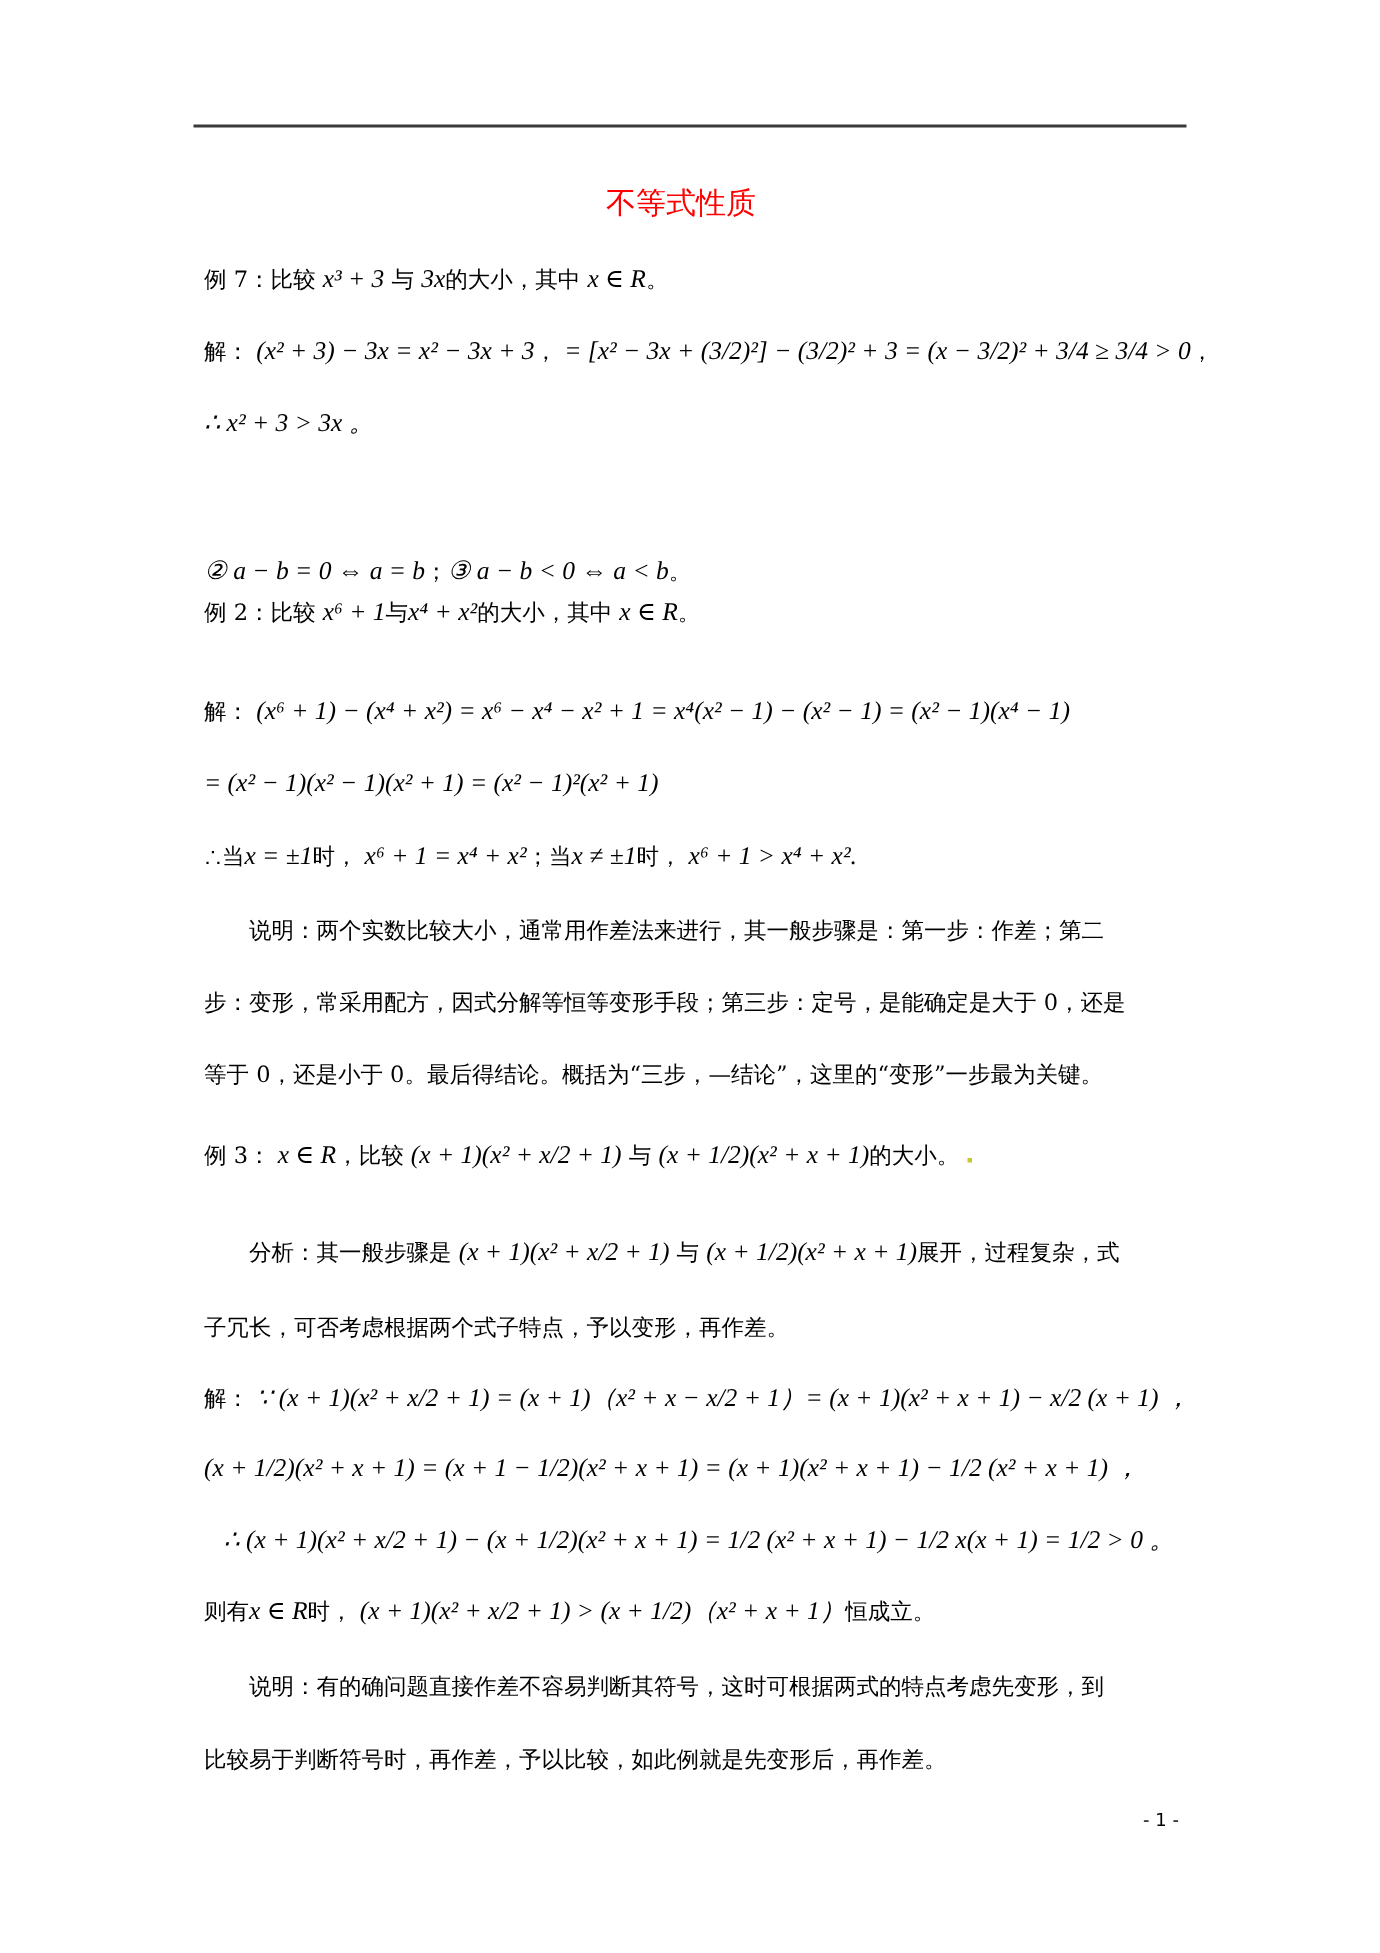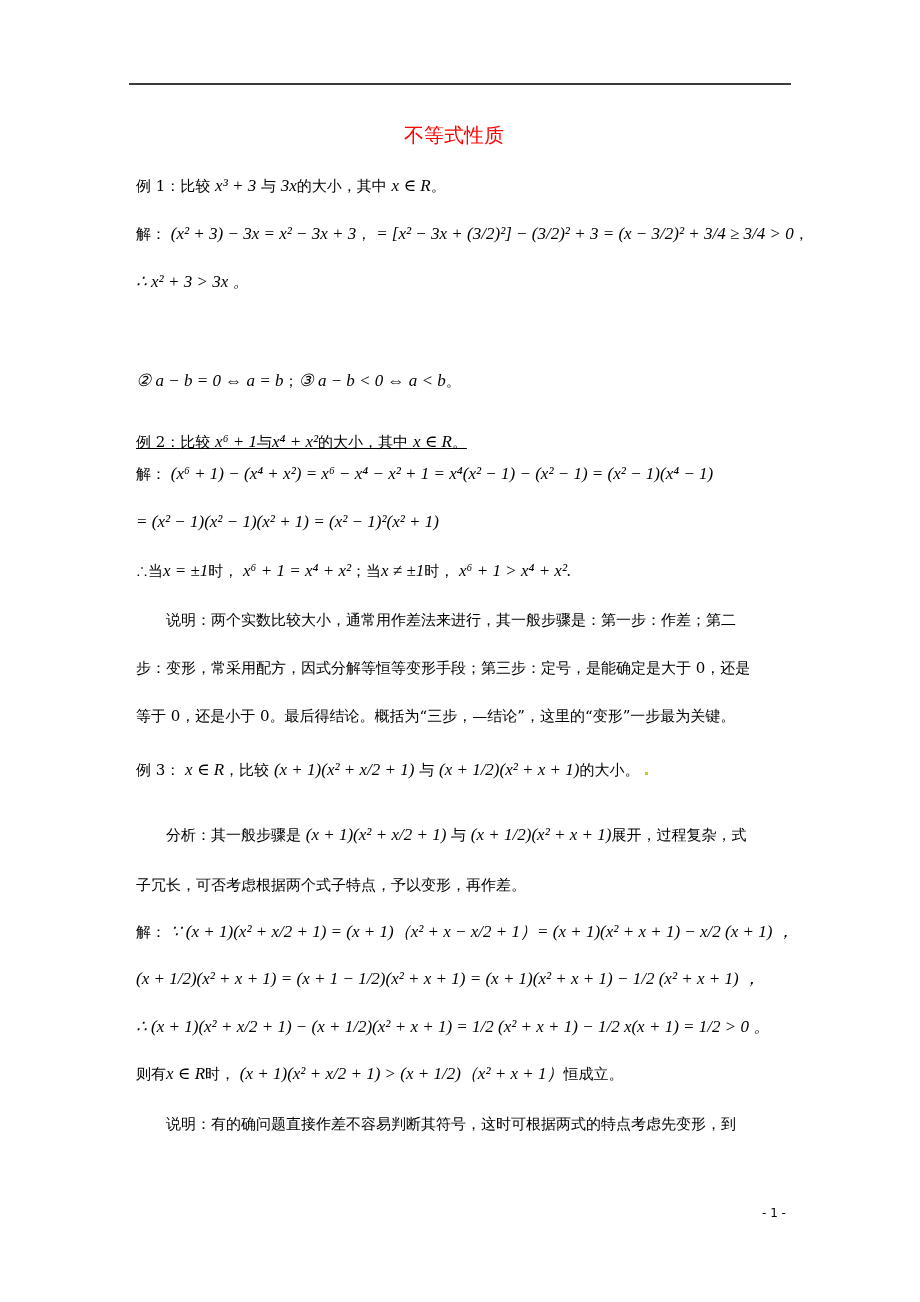--- a/index.html
+++ b/index.html
@@ -20,42 +20,42 @@
 </head>
 <body>
 
 <div class="page">
 
   <div class="header-rule"></div>
 
   <div class="title">不等式性质</div>
 
   <div class="line" style="top:176px;">
-    <span>例 1：</span><span>比较</span>
+    <span>例 7：</span><span>比较</span>
     <span class="m i">x³ + 3</span>
     <span>与</span>
     <span class="m i">3x</span><span>的大小，其中</span>
     <span class="m i">x ∈ R</span><span>。</span>
   </div>
 
   <div class="line" style="top:224px;">
     <span>解：</span>
     <span class="m i">(x² + 3) − 3x = x² − 3x + 3</span><span>，</span>
     <span class="m i">= [x² − 3x + (3/2)²] − (3/2)² + 3 = (x − 3/2)² + 3/4 ≥ 3/4 &gt; 0</span><span>，</span>
   </div>
 
   <div class="line" style="top:272px;">
     <span class="m i">∴ x² + 3 &gt; 3x 。</span>
   </div>
 
   <div class="line" style="top:371px;">
     <span class="m i">② a − b = 0 ⇔ a = b</span><span>；</span><span class="m i">③ a − b &lt; 0 ⇔ a &lt; b</span><span>。</span>
   </div>
 
-  <div class="line" style="top:432px;text-decoration:underline;">
+  <div class="line" style="top:398px;">
     <span>例 2：</span><span>比较</span>
     <span class="m i">x⁶ + 1</span><span>与</span><span class="m i">x⁴ + x²</span><span>的大小，其中</span>
     <span class="m i">x ∈ R</span><span>。</span>
   </div>
 
   <div class="line" style="top:464px;">
     <span>解：</span>
     <span class="m i">(x⁶ + 1) − (x⁴ + x²) = x⁶ − x⁴ − x² + 1 = x⁴(x² − 1) − (x² − 1) = (x² − 1)(x⁴ − 1)</span>
   </div>
   <div class="line" style="top:512px;">
@@ -95,26 +95,29 @@
     <span>子冗长，可否考虑根据两个式子特点，予以变形，再作差。</span>
   </div>
 
   <div class="line" style="top:922px;">
     <span>解：</span>
     <span class="m i">∵ (x + 1)(x² + x/2 + 1) = (x + 1)（x² + x − x/2 + 1）= (x + 1)(x² + x + 1) − x/2 (x + 1) ，</span>
   </div>
   <div class="line" style="top:969px;">
     <span class="m i">(x + 1/2)(x² + x + 1) = (x + 1 − 1/2)(x² + x + 1) = (x + 1)(x² + x + 1) − 1/2 (x² + x + 1) ，</span>
   </div>
-  <div class="line" style="top:1017px;">
+  <div class="line" style="top:1017px;margin-left:13px;">
     <span class="m i">∴ (x + 1)(x² + x/2 + 1) − (x + 1/2)(x² + x + 1) = 1/2 (x² + x + 1) − 1/2 x(x + 1) = 1/2 &gt; 0 。</span>
   </div>
   <div class="line" style="top:1064px;">
     <span>则有</span><span class="m i">x ∈ R</span><span>时，</span>
     <span class="m i">(x + 1)(x² + x/2 + 1) &gt; (x + 1/2)（x² + x + 1）</span><span>恒成立。</span>
   </div>
 
   <div class="line indent" style="top:1114px;">
     <span>说明：</span><span>有的确问题直接作差不容易判断其符号，这时可根据两式的特点考虑先变形，到</span>
   </div>
+  <div class="line" style="top:1163px;">
+    <span>比较易于判断符号时，再作差，予以比较，如此例就是先变形后，再作差。</span>
+  </div>
 
   <div class="pagenum">- 1 -</div>
 </div>
 
 </body></html>

